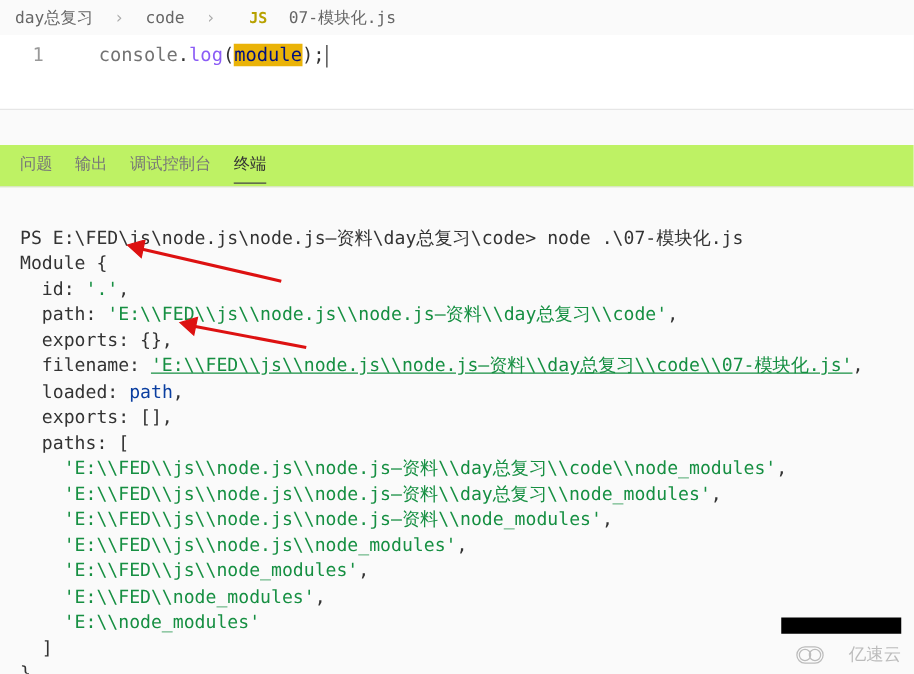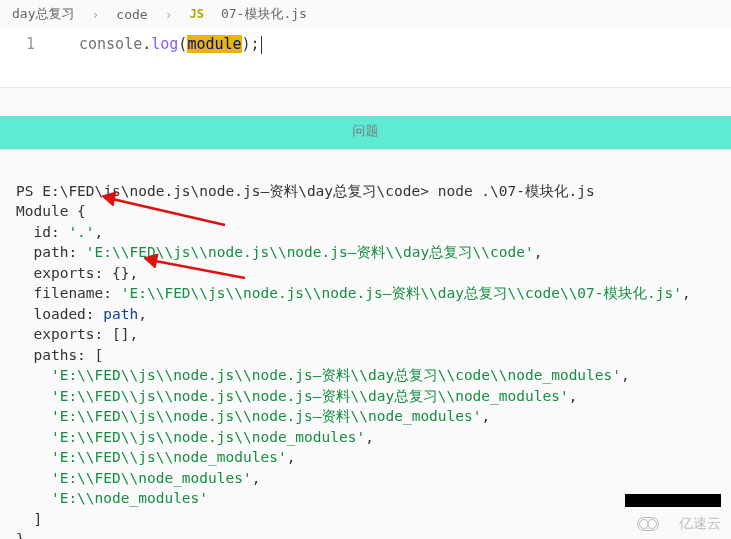--- a/index.html
+++ b/index.html
@@ -22,20 +22,21 @@
     gap: 17px;
     font-size: 13px;
     color: #666;
     background: #fafafa;
   }
   .breadcrumb .sep { color: #aaa; }
   .breadcrumb .js-badge {
     color: #b7a100;
     font-weight: bold;
     font-size: 12px;
+    margin-left: 10px;
   }
   .editor {
     display: flex;
     background: #fff;
     padding: 4px 0 20px 0;
     min-height: 60px;
     border-bottom: 1px solid #e6e6e6;
   }
   .gutter {
     width: 55px;
@@ -63,26 +64,25 @@
     background: #333;
     vertical-align: middle;
     margin-left: 1px;
   }
 
   .panel-tabs {
     display: flex;
     gap: 18px;
     padding: 6px 16px 0 16px;
     font-size: 13px;
-    align-items: center;
+    align-items: flex-start;
     height: 34px;
     border-bottom: 1px solid #e2e2e2;
     margin-top: 28px;
-    background: #5eead4;
-    flex-direction: column;
+    background: #bef264;
   }
   .panel-tabs .tab {
     color: #777;
     padding-bottom: 6px;
     cursor: pointer;
   }
   .panel-tabs .tab.active {
     color: #333;
     border-bottom: 1.5px solid #444;
   }
@@ -91,21 +91,21 @@
     font-family: "NSimSun", "SimSun", Consolas, monospace;
     font-size: 14.5px;
     line-height: 20.5px;
     padding: 10px 16px 4px 16px;
     background: #fafafa;
     color: #333;
     white-space: pre;
     position: relative;
   }
   .t-str  { color: #168f42; }
-  .t-link { color: #168f42; }
+  .t-link { color: #168f42; text-decoration: underline; }
   .t-false{ color: #0a3ea0; }
 
   .arrow {
     position: absolute;
     pointer-events: none;
     z-index: 3;
   }
   .arrow line, .arrow polygon { fill: #d11; stroke: #d11; }
 
   .watermark {

